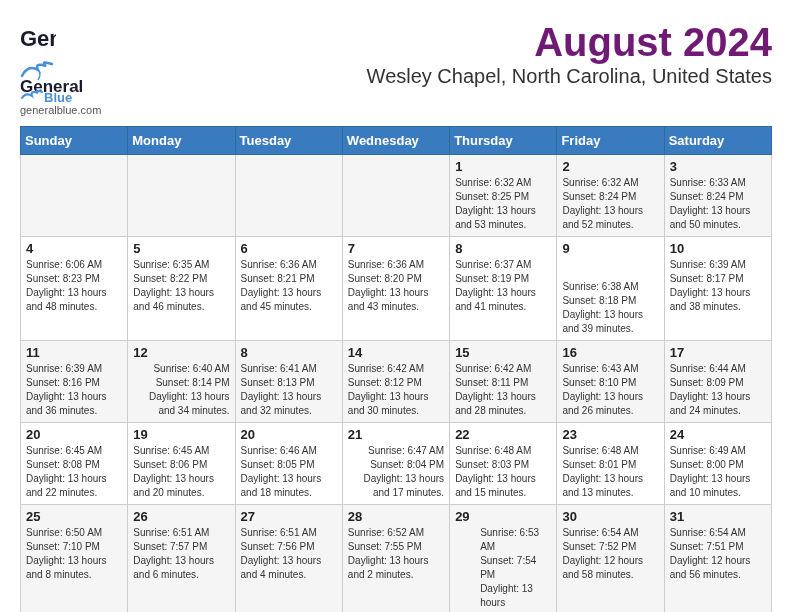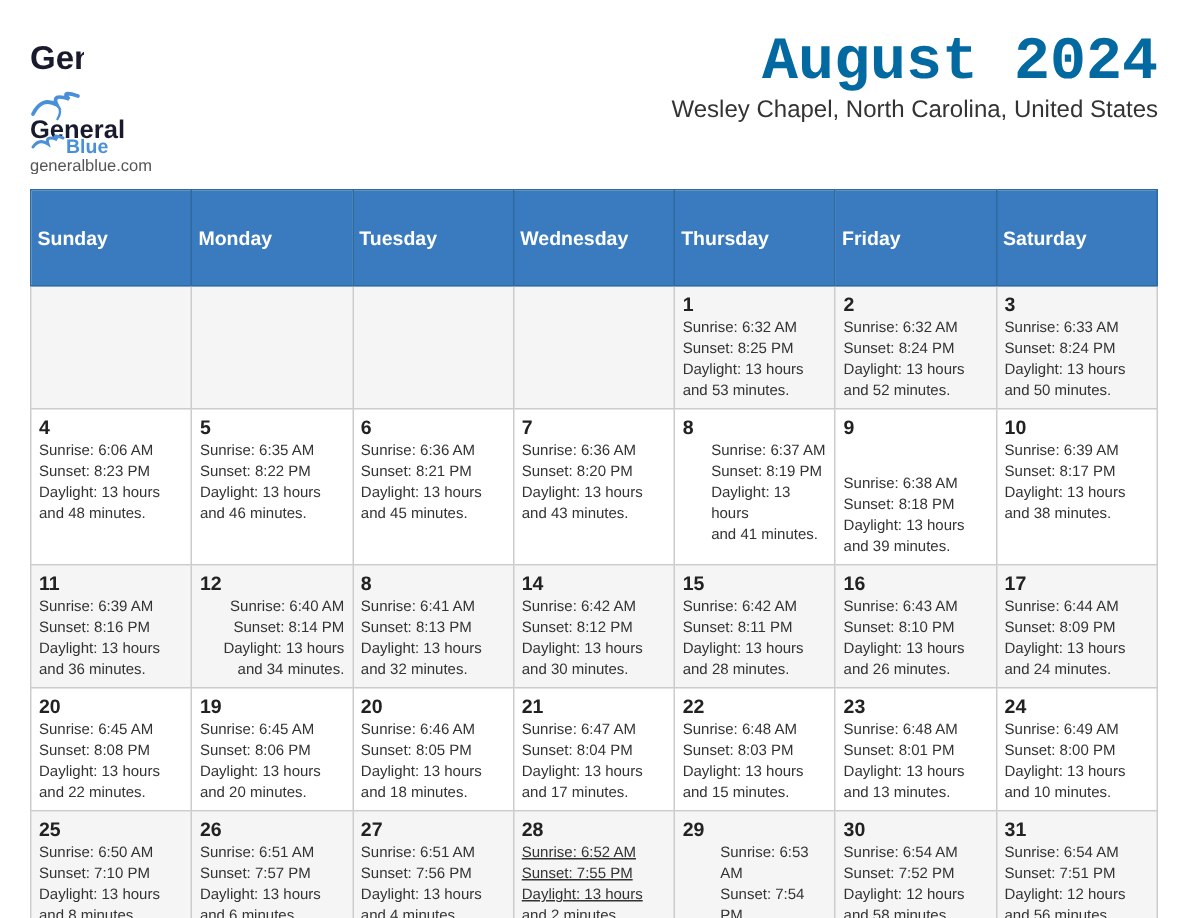--- a/index.html
+++ b/index.html
@@ -20,38 +20,37 @@
       display: flex;
       flex-direction: column;
       align-items: flex-start;
     }
     .title-area {
       text-align: right;
     }
     .main-title {
       font-size: 40px;
       font-weight: bold;
-      color: #0369a1;
-      font-family: Liberation Mono, monospace;
+      color: #701a75;
     }
     .subtitle {
-      font-size: 16px;
+      font-size: 20px;
       color: #333;
     }
     table {
       width: 100%;
       border-collapse: collapse;
       table-layout: fixed;
     }
     thead tr th {
       background-color: #3a7abf;
       color: #fff;
       font-size: 13px;
       font-weight: bold;
-      padding: 24px 4px;
+      padding: 6px 4px;
       text-align: left;
       border: 1px solid #2c6aa0;
     }
     tbody tr td {
       border: 1px solid #ccc;
       vertical-align: top;
       padding: 4px 5px;
       font-size: 10.5px;
       color: #222;
       height: 80px;
@@ -177,21 +176,21 @@
         </td>
         <td>
           <span class="day-number">7</span>
           <div class="cell-content" style="white-space: pre-line;">Sunrise: 6:36 AM
 Sunset: 8:20 PM
 Daylight: 13 hours
 and 43 minutes.</div>
         </td>
         <td>
           <span class="day-number">8</span>
-          <div class="cell-content" style="white-space: pre-line; margin-left: 19px;">Sunrise: 6:37 AM
+          <div class="cell-content" style="white-space: pre-line;">Sunrise: 6:37 AM
 Sunset: 8:19 PM
 Daylight: 13 hours
 and 41 minutes.</div>
         </td>
         <td>
           <span class="day-number">9</span>
           <div class="cell-content" style="white-space: pre-line; margin-top: 24px;">Sunrise: 6:38 AM
 Sunset: 8:18 PM
 Daylight: 13 hours
 and 39 minutes.</div>
@@ -272,21 +271,21 @@
         </td>
         <td>
           <span class="day-number">20</span>
           <div class="cell-content" style="white-space: pre-line;">Sunrise: 6:46 AM
 Sunset: 8:05 PM
 Daylight: 13 hours
 and 18 minutes.</div>
         </td>
         <td>
           <span class="day-number">21</span>
-          <div class="cell-content" style="white-space: pre-line;">Sunrise: 6:47 AM
+          <div class="cell-content" style="white-space: pre-line; text-align: right;">Sunrise: 6:47 AM
 Sunset: 8:04 PM
 Daylight: 13 hours
 and 17 minutes.</div>
         </td>
         <td>
           <span class="day-number">22</span>
           <div class="cell-content" style="white-space: pre-line;">Sunrise: 6:48 AM
 Sunset: 8:03 PM
 Daylight: 13 hours
 and 15 minutes.</div>
@@ -323,21 +322,21 @@
         </td>
         <td>
           <span class="day-number">27</span>
           <div class="cell-content" style="white-space: pre-line;">Sunrise: 6:51 AM
 Sunset: 7:56 PM
 Daylight: 13 hours
 and 4 minutes.</div>
         </td>
         <td>
           <span class="day-number">28</span>
-          <div class="cell-content" style="white-space: pre-line; text-decoration: underline;">Sunrise: 6:52 AM
+          <div class="cell-content" style="white-space: pre-line;">Sunrise: 6:52 AM
 Sunset: 7:55 PM
 Daylight: 13 hours
 and 2 minutes.</div>
         </td>
         <td>
           <span class="day-number">29</span>
           <div class="cell-content" style="white-space: pre-line; margin-left: 25px;">Sunrise: 6:53 AM
 Sunset: 7:54 PM
 Daylight: 13 hours
 and 0 minutes.</div>

